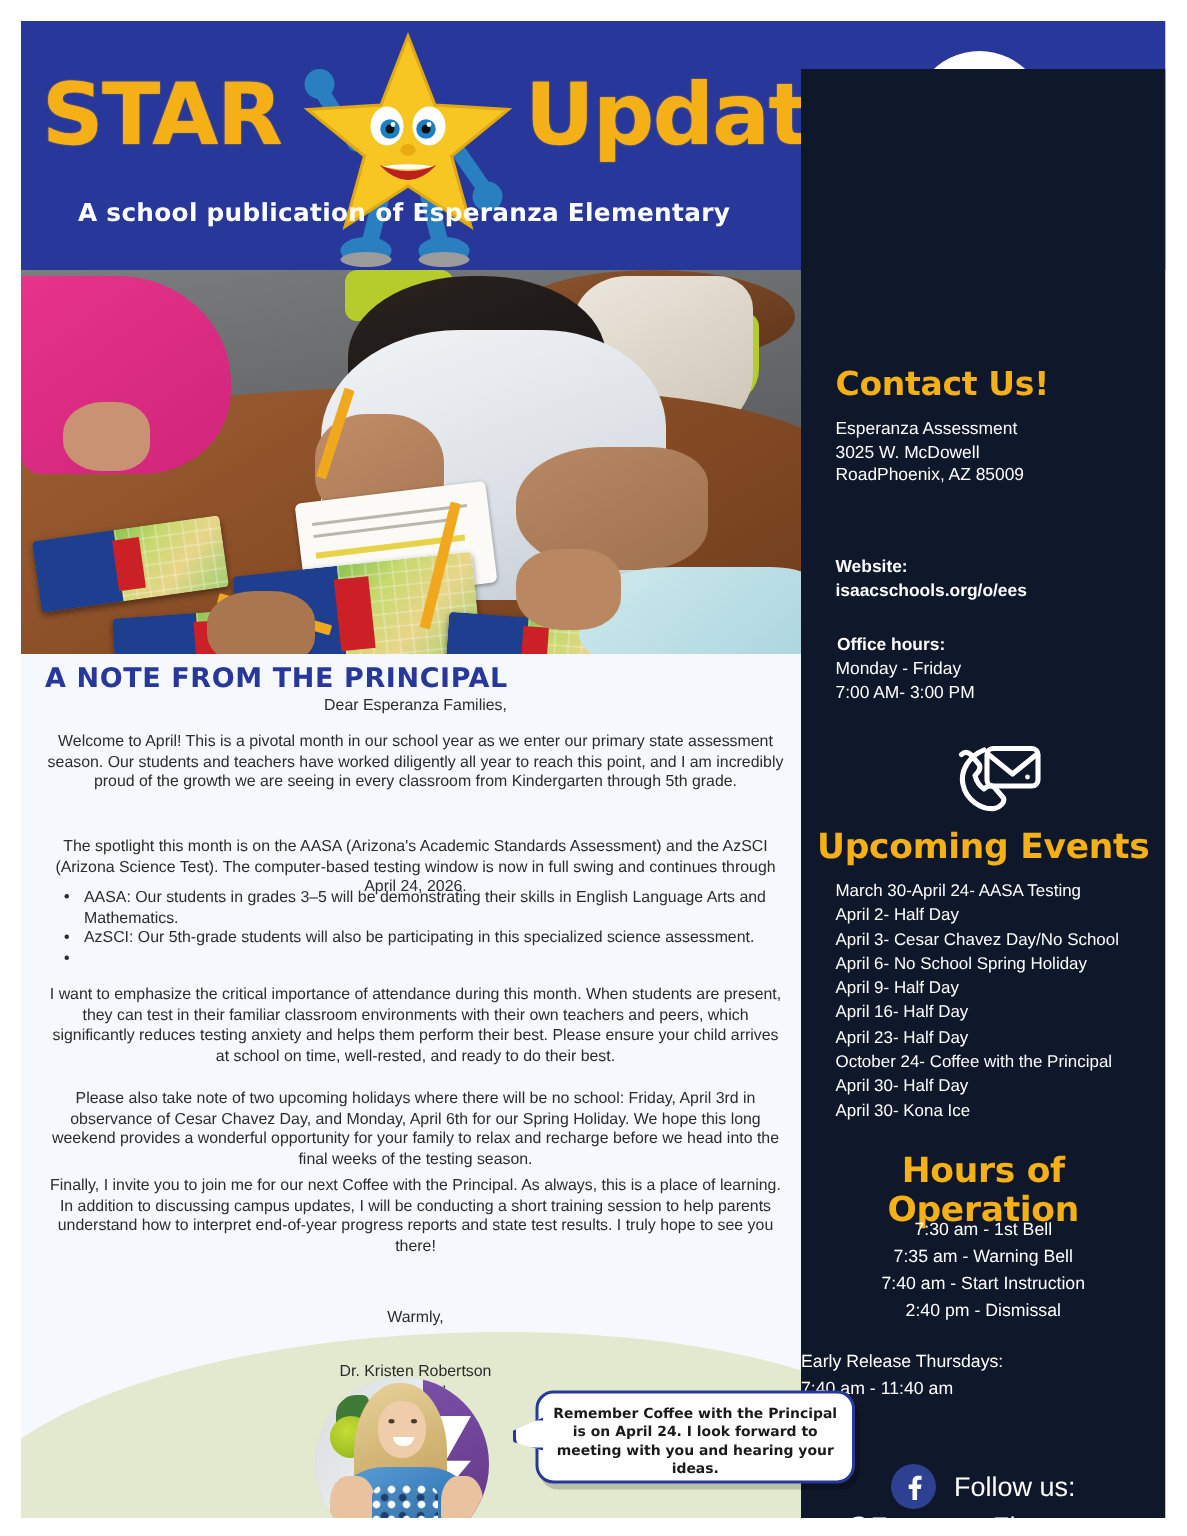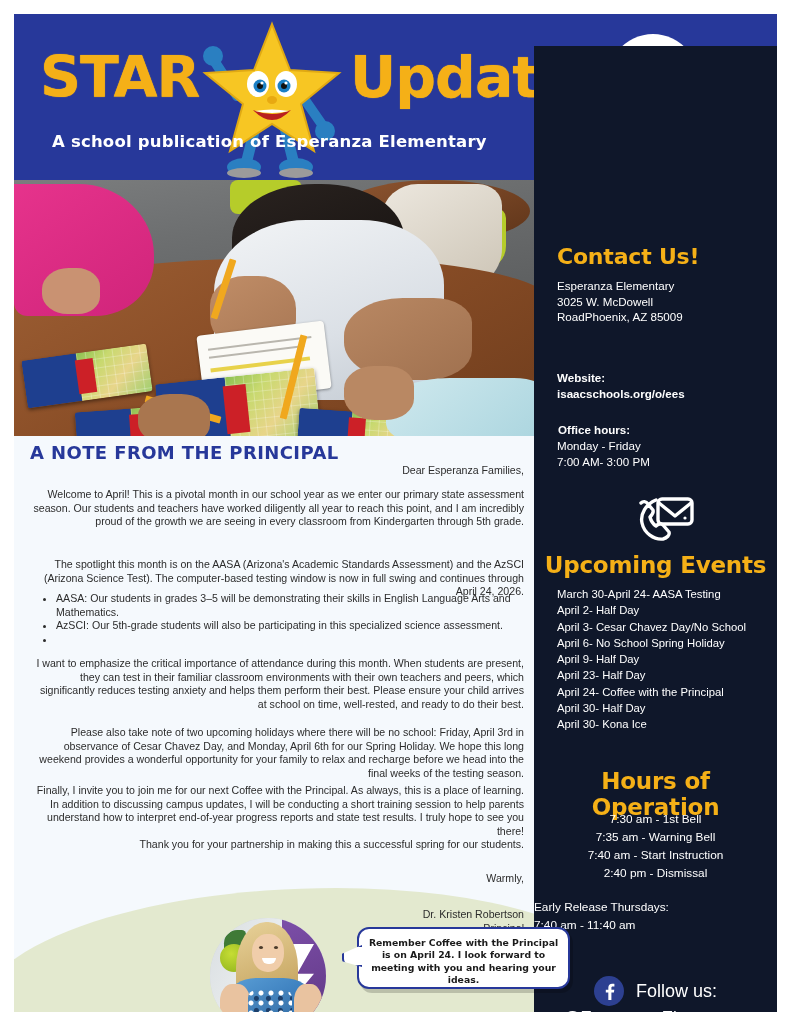--- a/index.html
+++ b/index.html
@@ -40,21 +40,21 @@
   .mast-word {
     position: absolute;
     font-family: "DejaVu Sans", sans-serif;
     font-weight: bold;
     font-size: 57px;
     color: #f5b017;
     letter-spacing: -1px;
     line-height: 66px;
     text-shadow: 0 0 1px #f5b017;
   }
-  #mast-star-word { left: 12px; top: 0; }
+  #mast-star-word { left: 0; top: 0; }
   #mast-update-word { left: 322px; top: 0; }
 
   
   #star-mascot {
     position: absolute;
     left: 183px; top: 4px;
     width: 150px; height: 160px;
   }
 
   #masthead-subtitle {
@@ -217,21 +217,21 @@
     color: #27389a;
     letter-spacing: 0.4px;
   }
   .body-text {
     position: absolute;
     left: 16px;
     width: 494px;
     font-size: 10.6px;
     line-height: 13.6px;
     color: #2c2c2c;
-    text-align: right;
+    text-align: center;
   }
   #salutation { top: 28px; }
   #para-1 { top: 52px; }
   #para-2 { top: 122px; }
   #bullet-list {
     position: absolute;
     left: 28px; top: 156px;
     width: 486px;
     font-size: 10.6px;
     line-height: 13.6px;
@@ -538,21 +538,20 @@
 
     <ul id="bullet-list">
       <li>AASA: Our students in grades 3–5 will be demonstrating their skills in English Language Arts and Mathematics.</li>
       <li>AzSCI: Our 5th-grade students will also be participating in this specialized science assessment.</li>
       <li>&nbsp;</li>
     </ul>
 
     <div class="body-text" id="para-3">I want to emphasize the critical importance of attendance during this month. When students are present, they can test in their familiar classroom environments with their own teachers and peers, which significantly reduces testing anxiety and helps them perform their best. Please ensure your child arrives at school on time, well-rested, and ready to do their best.</div>
     <div class="body-text" id="para-4">Please also take note of two upcoming holidays where there will be no school: Friday, April 3rd in observance of Cesar Chavez Day, and Monday, April 6th for our Spring Holiday. We hope this long weekend provides a wonderful opportunity for your family to relax and recharge before we head into the final weeks of the testing season.</div>
     <div class="body-text" id="para-5">Finally, I invite you to join me for our next Coffee with the Principal. As always, this is a place of learning. In addition to discussing campus updates, I will be conducting a short training session to help parents understand how to interpret end-of-year progress reports and state test results. I truly hope to see you there!</div>
-    <div class="body-text" id="para-6">Thank you for your partnership in making this a successful spring for our students.</div>
 
     <div class="body-text" id="signoff">Warmly,</div>
     <div class="body-text" id="signature-name">Dr. Kristen Robertson</div>
     <div class="body-text" id="signature-title">Principal</div>
 
     <div id="principal-photo">
       <div class="pp pp-wall"></div>
       <div class="pp pp-purple"></div>
       <div class="pp pp-zig"></div>
       <div class="pp pp-mach"></div>
@@ -569,21 +568,21 @@
       <div class="pp pp-dress-pat"></div>
 
     </div>
   </div>
 
   <div id="sidebar">
 
     <div class="sb-heading" id="contact-heading">Contact Us!</div>
 
     <div class="sb-text" id="contact-lines">
-      <div>Esperanza Elementary</div>
+      <div>Esperanza Assessment</div>
       <div>3025 W. McDowell</div>
       <div>RoadPhoenix, AZ 85009</div>
     </div>
 
     <div class="sb-text" id="website-label">Website:</div>
     <div class="sb-text" id="website-url">isaacschools.org/o/ees</div>
 
     <div class="sb-text" id="office-label">Office hours:</div>
     <div class="sb-text" id="office-lines">
       <div>Monday - Friday</div>
@@ -601,22 +600,23 @@
     </svg>
 
     <div class="sb-heading" id="events-heading">Upcoming Events</div>
 
     <ul id="events-list">
       <li>March 30-April 24- AASA Testing</li>
       <li>April 2- Half Day</li>
       <li>April 3- Cesar Chavez Day/No School</li>
       <li>April 6- No School Spring Holiday</li>
       <li>April 9- Half Day</li>
+      <li>April 16- Half Day</li>
       <li>April 23- Half Day</li>
-      <li>April 24- Coffee with the Principal</li>
+      <li>October 24- Coffee with the Principal</li>
       <li>April 30- Half Day</li>
       <li>April 30- Kona Ice</li>
     </ul>
 
     <div class="sb-heading" id="hours-heading">Hours of Operation</div>
 
     <div id="hours-lines">
       <div>7:30 am - 1st Bell</div>
       <div>7:35 am - Warning Bell</div>
       <div>7:40 am - Start Instruction</div>

